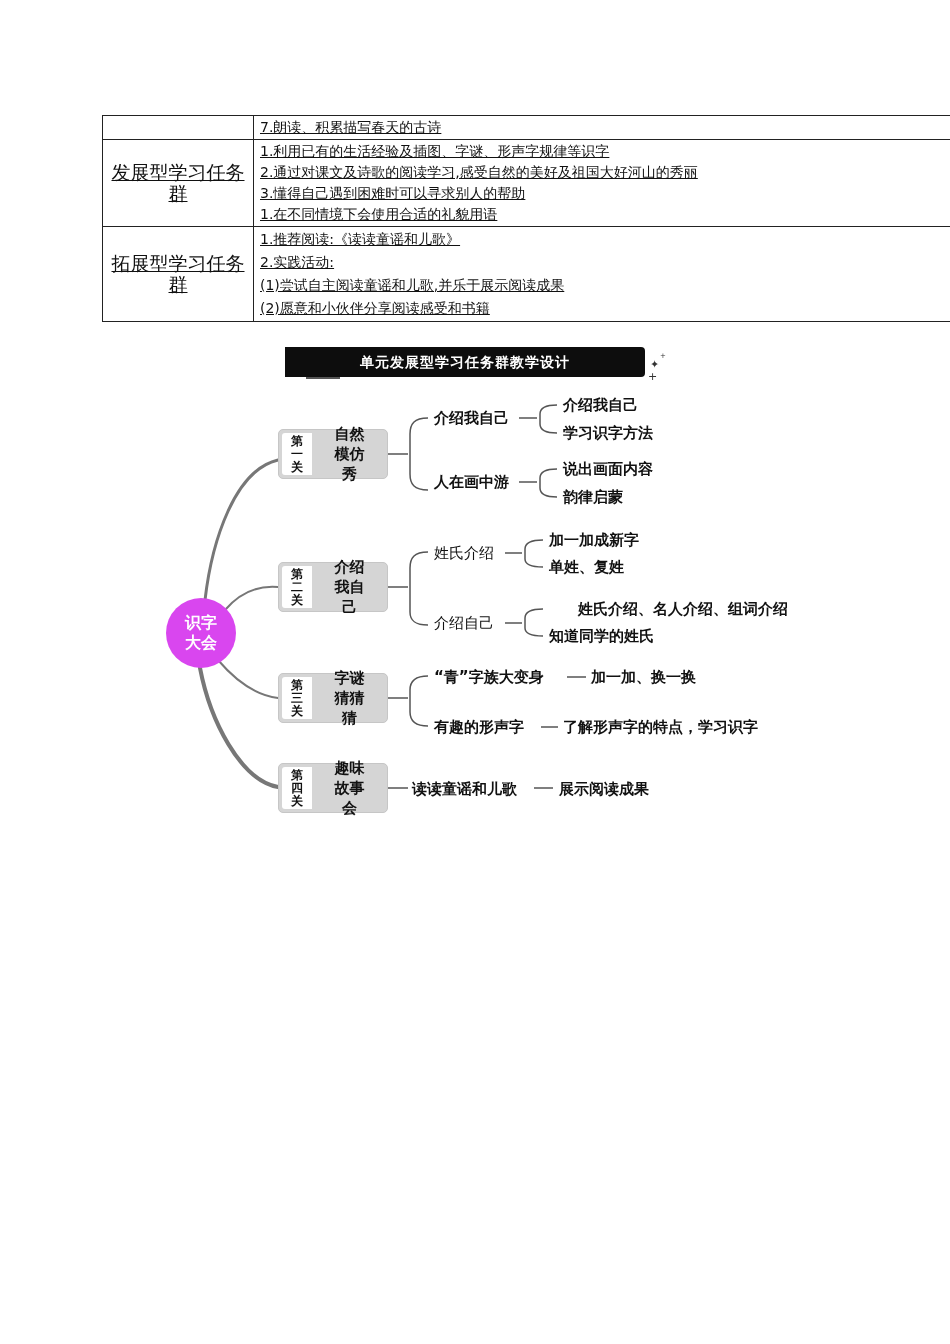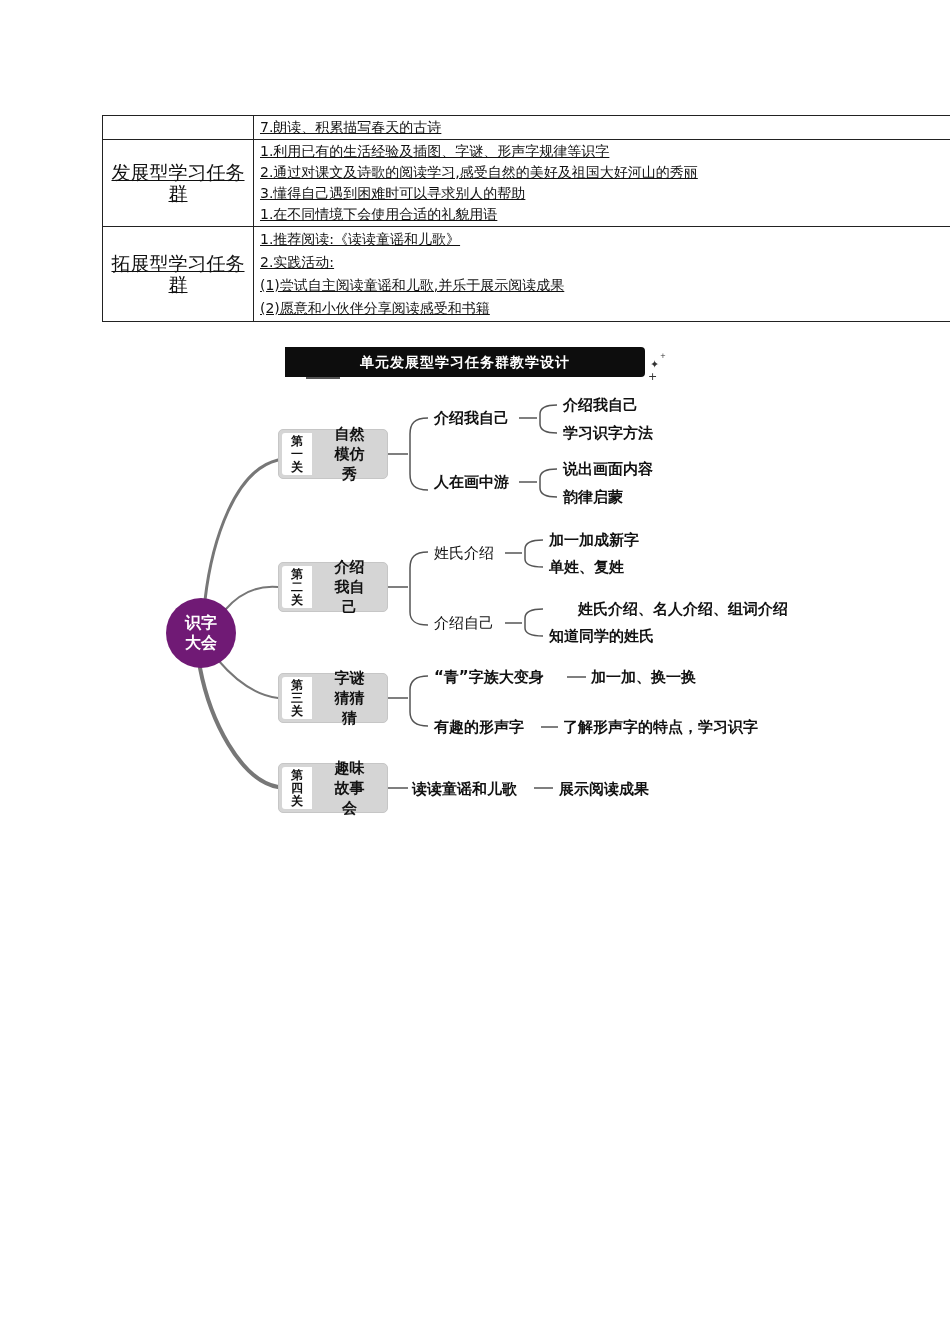--- a/index.html
+++ b/index.html
@@ -10,21 +10,21 @@
   table.tasks td { border: 1px solid #222; padding: 1px 6px; vertical-align: middle; line-height: 21px; }
   table.tasks td.label { width: 138px; text-align: center; font-size: 19px; }
   .line { display: block; white-space: nowrap; }
   .title-banner { position: absolute; left: 285px; top: 347px; width: 360px; height: 30px;
                   background: #0d0d0d; color: #fff; font-weight: bold; font-size: 14px;
                   text-align: center; line-height: 30px; letter-spacing: 1px; border-radius: 0 4px 4px 0; }
   .title-underline { position: absolute; left: 306px; top: 377px; width: 34px; height: 2px; background: #555; }
   .sparkle { position: absolute; font-size: 11px; color: #333; }
   svg.map { position: absolute; left: 0; top: 0; }
   .hub { position: absolute; left: 166px; top: 598px; width: 70px; height: 70px; border-radius: 50%;
-         background: #701a75; color: #fff; font-weight: bold; font-size: 16px; text-align: center;
+         background: #d946ef; color: #fff; font-weight: bold; font-size: 16px; text-align: center;
          display: flex; align-items: center; justify-content: center; line-height: 20px; }
   .stage { position: absolute; width: 110px; height: 50px; border-radius: 5px; background: #d5d5d5;
            border: 1px solid #c6c6c6; display: flex; box-sizing: border-box; }
   .stage .num { width: 30px; background: #fff; margin: 3px 0 3px 3px; border-radius: 3px 0 0 3px;
                 font-size: 12px; font-weight: bold; display: flex; flex-direction: column;
                 align-items: center; justify-content: center; line-height: 13px; }
   .stage .name { flex: 1; font-size: 15px; font-weight: bold; display: flex; align-items: center;
                  justify-content: center; text-align: center; line-height: 20px; padding: 0 16px; }
   .node { position: absolute; font-size: 15px; font-weight: bold; white-space: nowrap; line-height: 18px; }
 </style>

